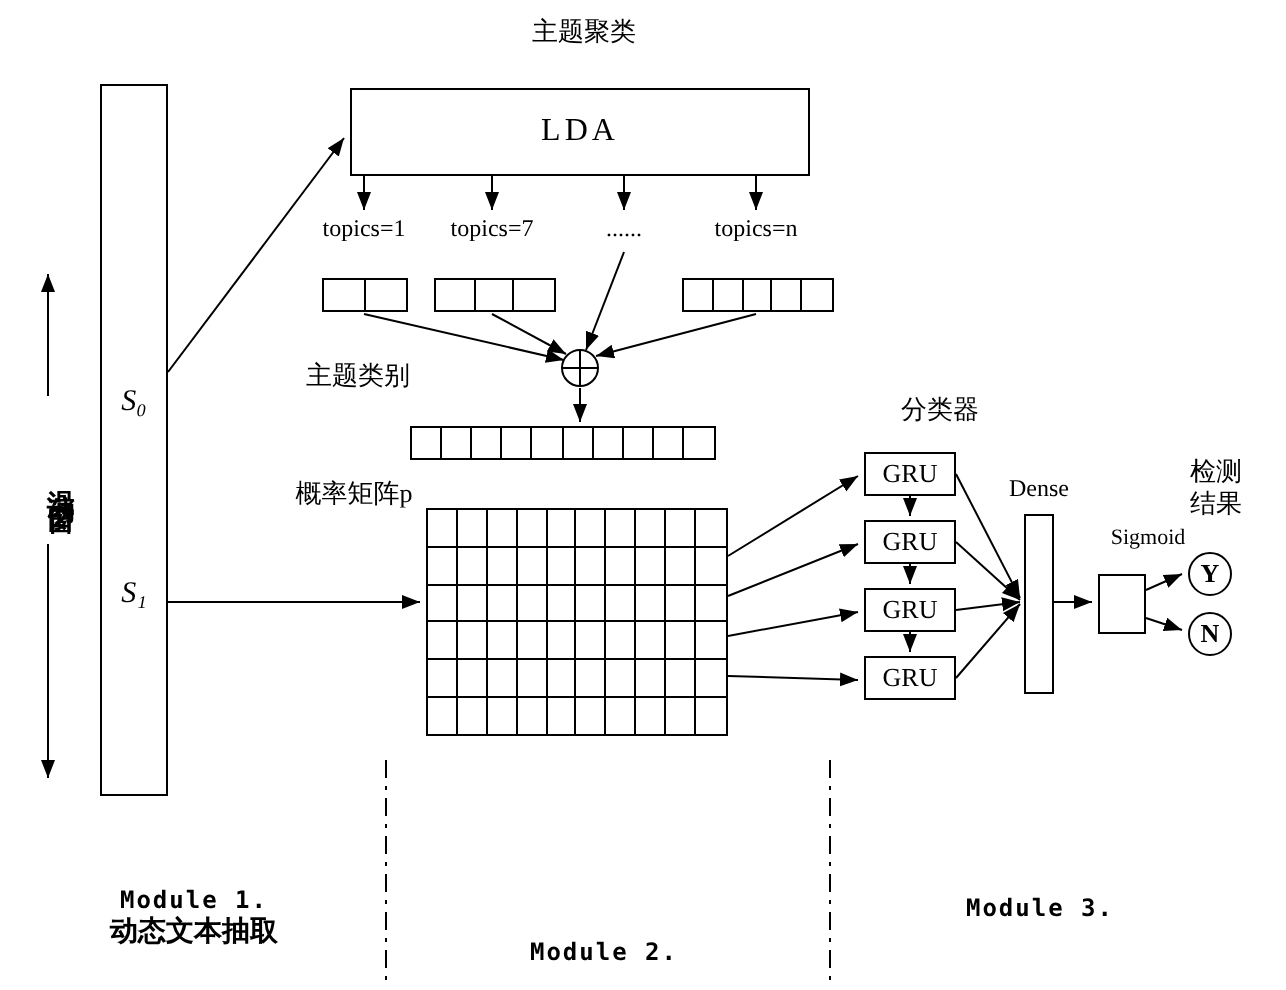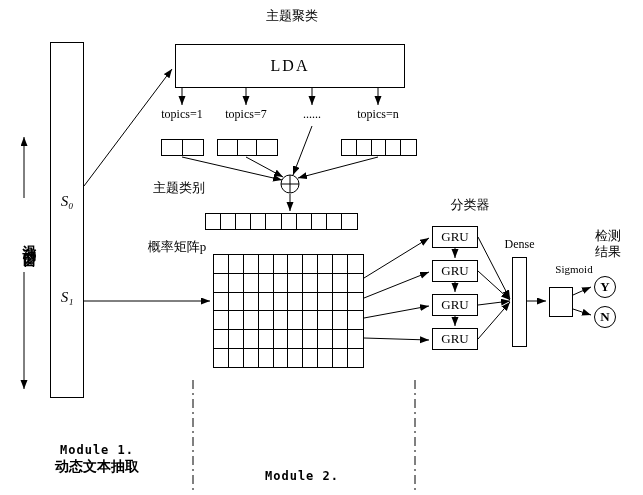--- a/index.html
+++ b/index.html
@@ -202,14 +202,15 @@
   <div class="abs label" style="left:536px;top:263px;width:52px;font-size:11px;margin-left:12px;">Sigmoid</div>
   <div class="abs box" style="left:549px;top:287px;width:24px;height:30px;"></div>
 
   <div class="abs label cn" style="left:590px;top:228px;width:36px;">检测结果</div>
   <div class="abs circle" style="left:594px;top:276px;width:22px;height:22px;">Y</div>
   <div class="abs circle" style="left:594px;top:306px;width:22px;height:22px;">N</div>
 
   <div class="abs label mono-b" style="left:35px;top:443px;width:124px;">Module 1.</div>
   <div class="abs label cn-b" style="left:35px;top:459px;width:124px;">动态文本抽取</div>
   <div class="abs label mono-b" style="left:240px;top:447px;width:124px;margin-top:22px;">Module 2.</div>
+  <div class="abs label mono-b" style="left:458px;top:447px;width:124px;">Module 3.</div>
 
 </div>
 
 </body></html>

